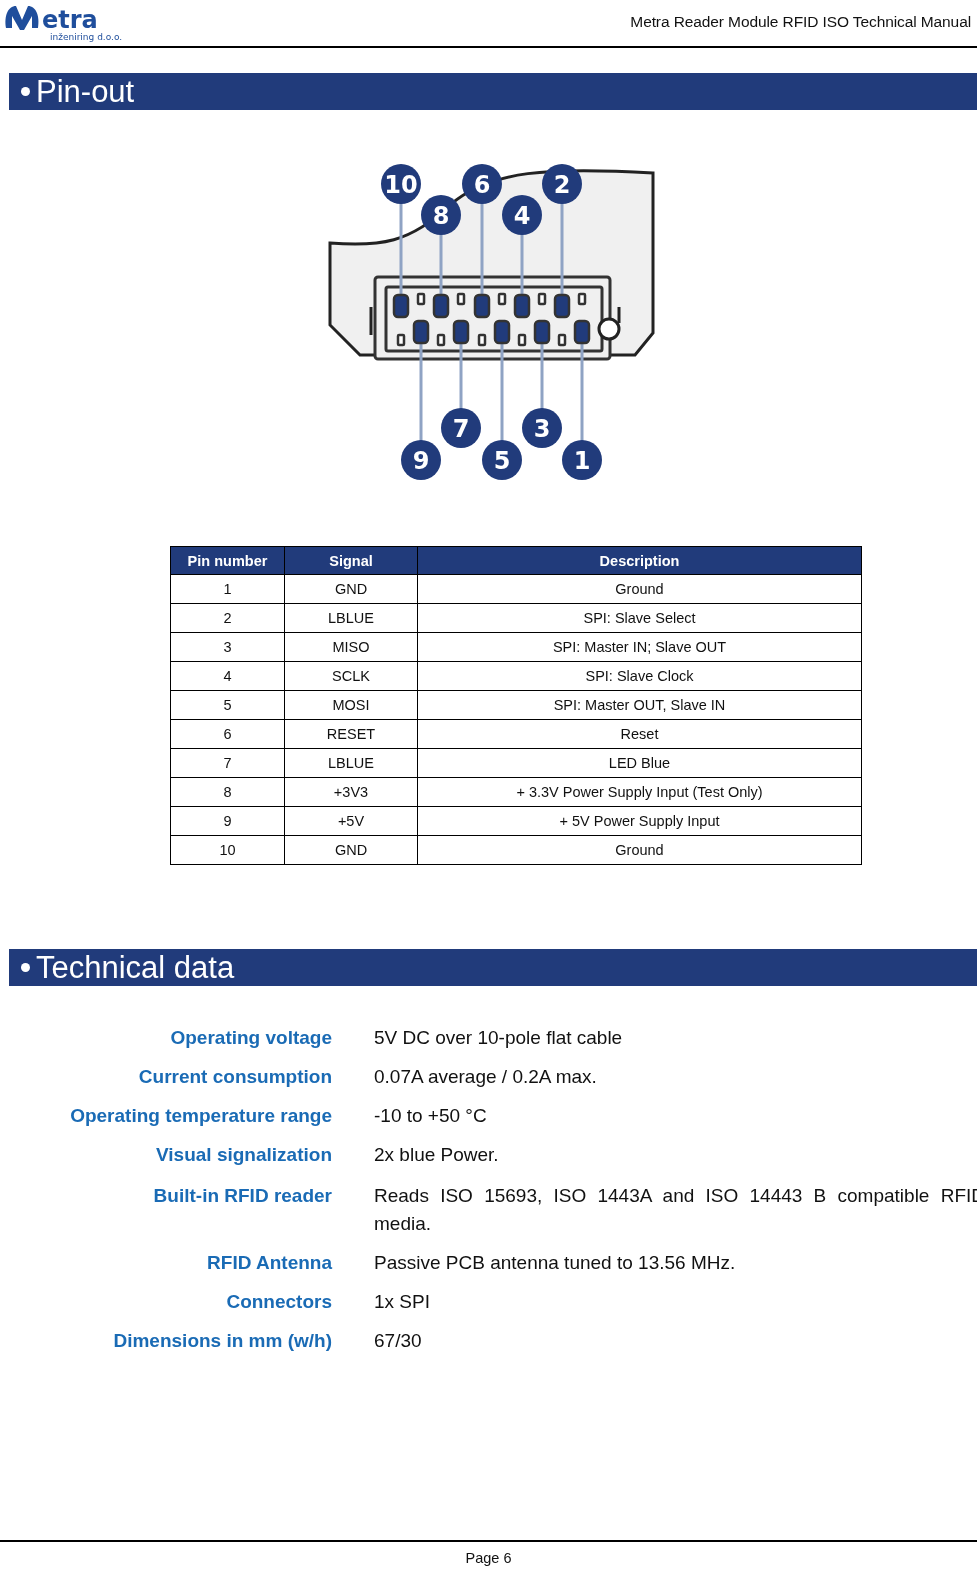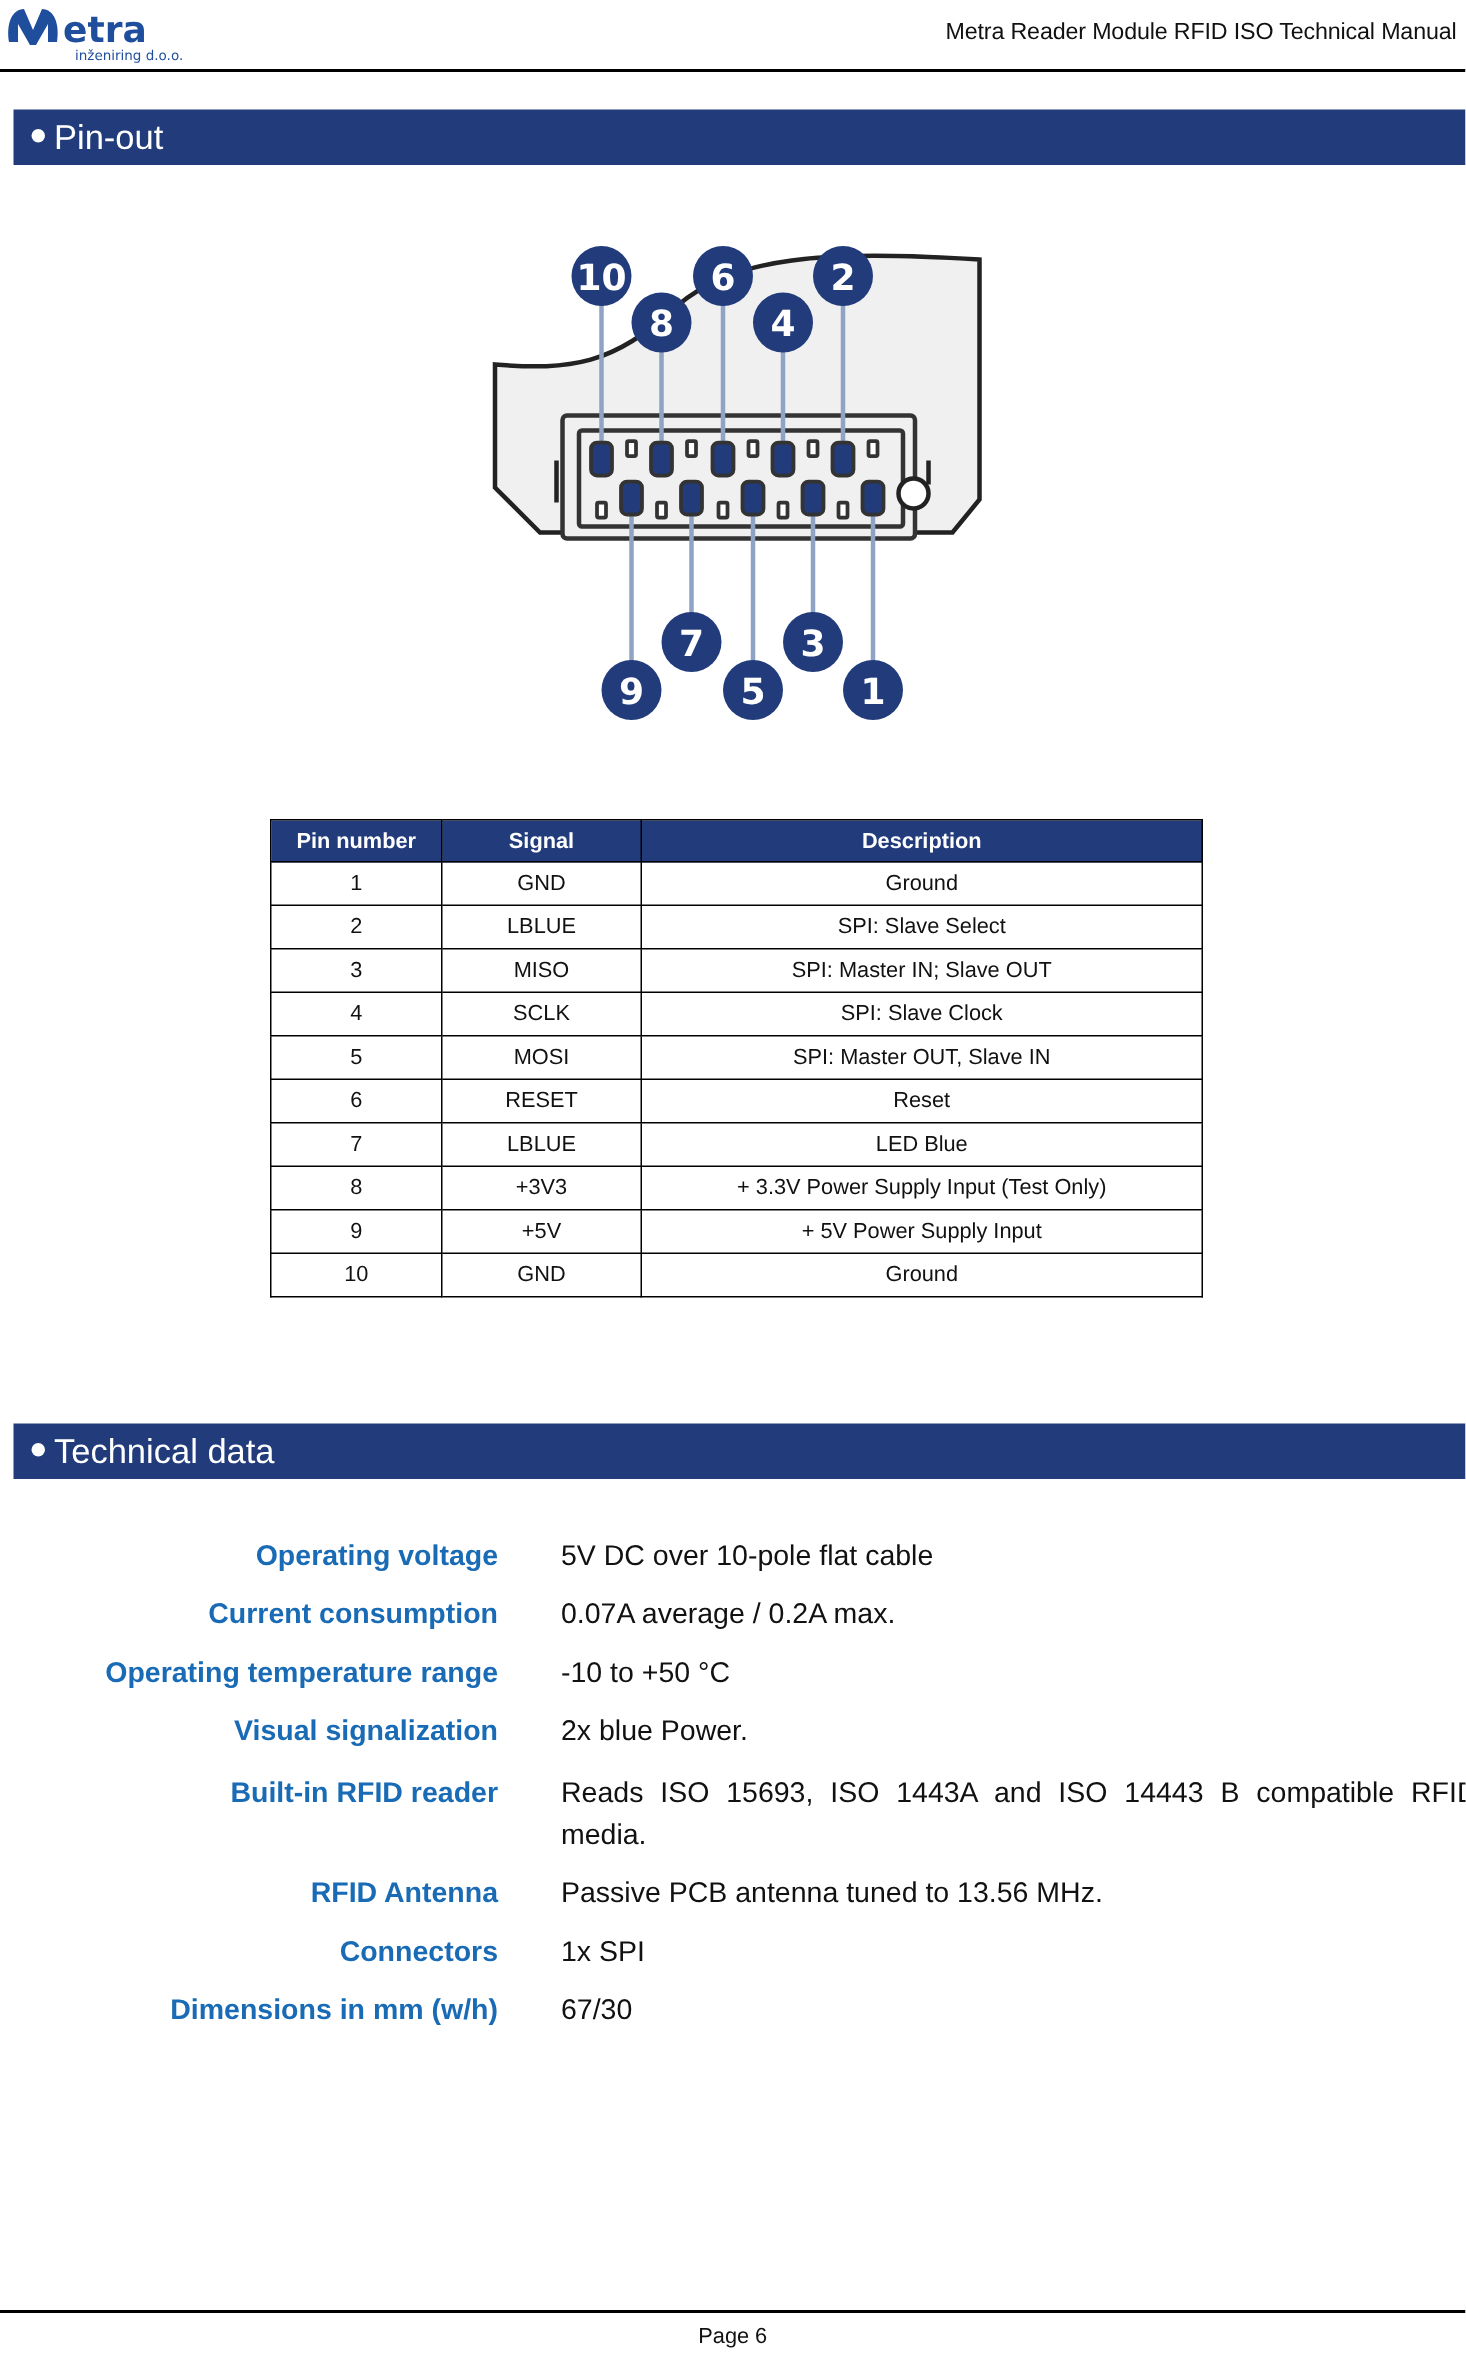--- a/index.html
+++ b/index.html
@@ -7,31 +7,31 @@
          font-family: "Liberation Sans", "DejaVu Sans", sans-serif; color: #000; }
 
   
   .header { position: absolute; left: 0; top: 0; width: 977px; height: 63px; }
   .logo { position: absolute; left: 2px; top: 2px; width: 135px; height: 40px; }
   .header-title { position: absolute; right: 6px; top: 13px; font-size: 15.5px; color: #111; letter-spacing: -0.1px; }
   .header-rule { position: absolute; left: 0; top: 46px; width: 977px; height: 1.5px; background: #000; }
 
   
   .section-bar { position: absolute; left: 9px; width: 968px; height: 37px; background: #213b7b;
-                 color: #fff; font-size: 23px; line-height: 37px; box-sizing: border-box; padding-left: 12px; }
+                 color: #fff; font-size: 31px; line-height: 37px; box-sizing: border-box; padding-left: 12px; }
   .section-bar .bullet { display: inline-block; width: 9px; height: 9px; border-radius: 50%; background: #fff;
                          vertical-align: middle; margin-right: 6px; position: relative; top: -2px; }
   #sec-pinout { top: 73px; }
   #sec-tech { top: 949px; }
 
   
   .diagram { position: absolute; left: 320px; top: 155px; width: 340px; height: 330px; }
 
   
-  .pin-table { position: absolute; left: 180px; top: 546px; width: 622px; border-collapse: collapse; font-size: 14.5px; }
+  .pin-table { position: absolute; left: 170px; top: 546px; width: 692px; border-collapse: collapse; font-size: 14.5px; }
   .pin-table th { background: #213b7b; color: #fff; font-weight: bold; height: 27px; padding: 0;
                   border: 1px solid #000; font-size: 14.5px; }
   .pin-table td { height: 28px; text-align: center; padding: 0; border: 1px solid #000; color: #111; }
   .pin-table .c1 { width: 113px; } .pin-table .c2 { width: 132px; }
 
   
   .tech { position: absolute; left: 0; top: 1020px; width: 977px; }
   .tech-row { position: absolute; left: 0; width: 977px; }
   .tech-label { position: absolute; right: 645px; width: 340px; text-align: right; color: #1a6bb5; font-weight: bold; font-size: 19px; white-space: nowrap; }
   .tech-value { position: absolute; left: 355px; width: 611px; font-size: 19px; color: #111; line-height: 28px; text-align: justify; margin-left: 19px; }

